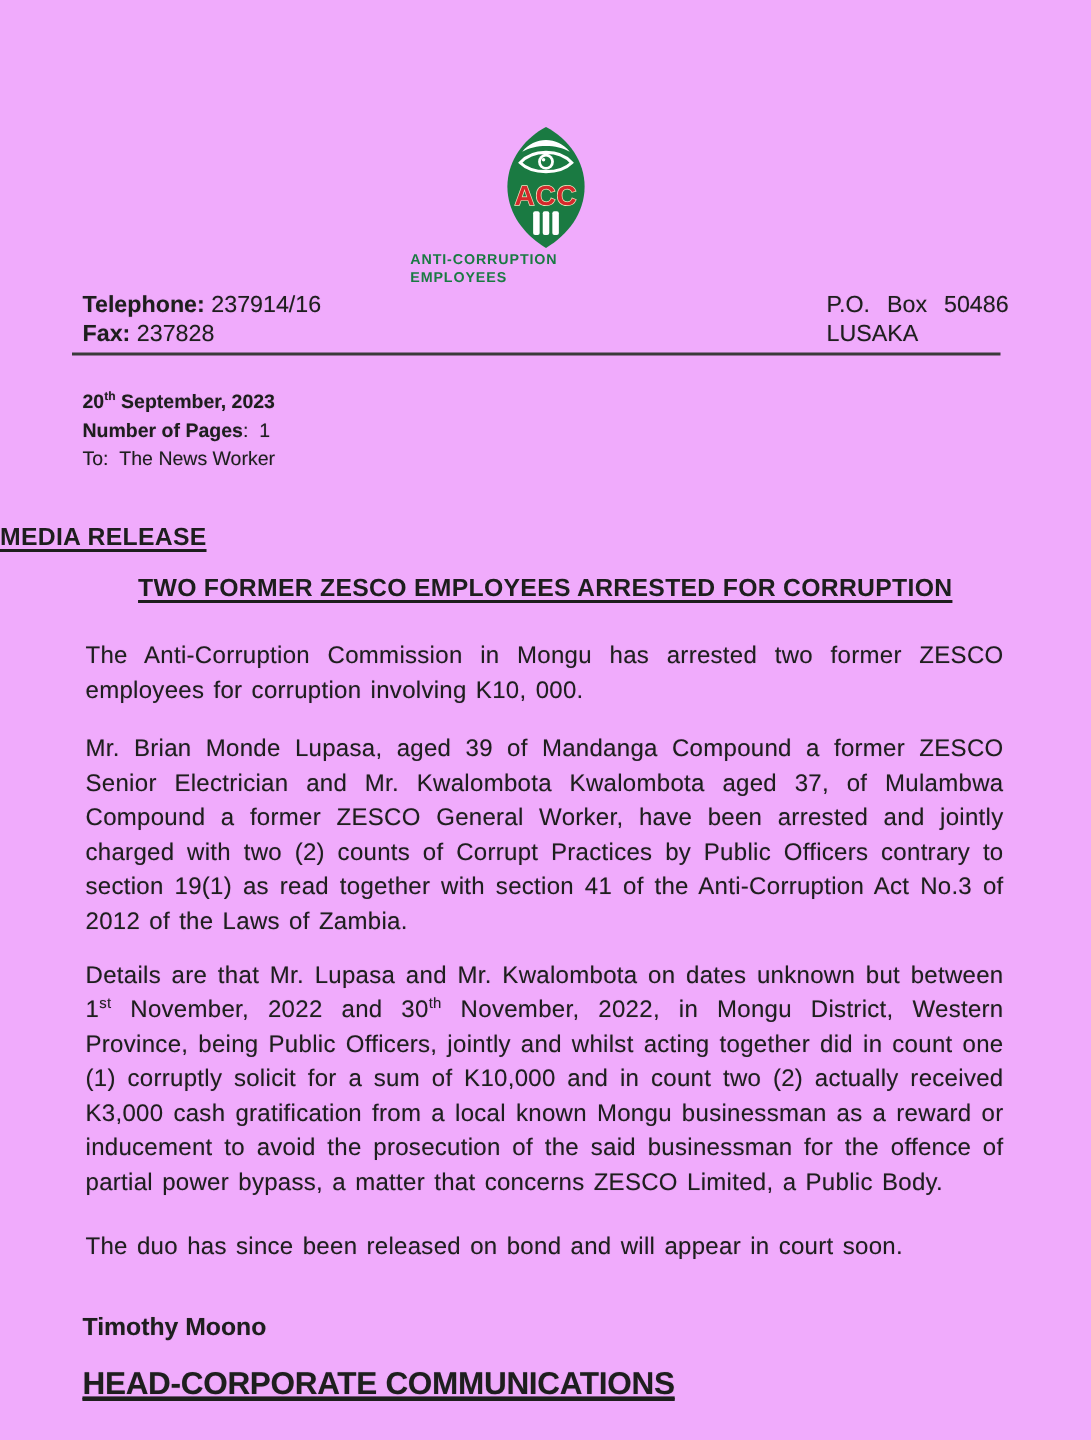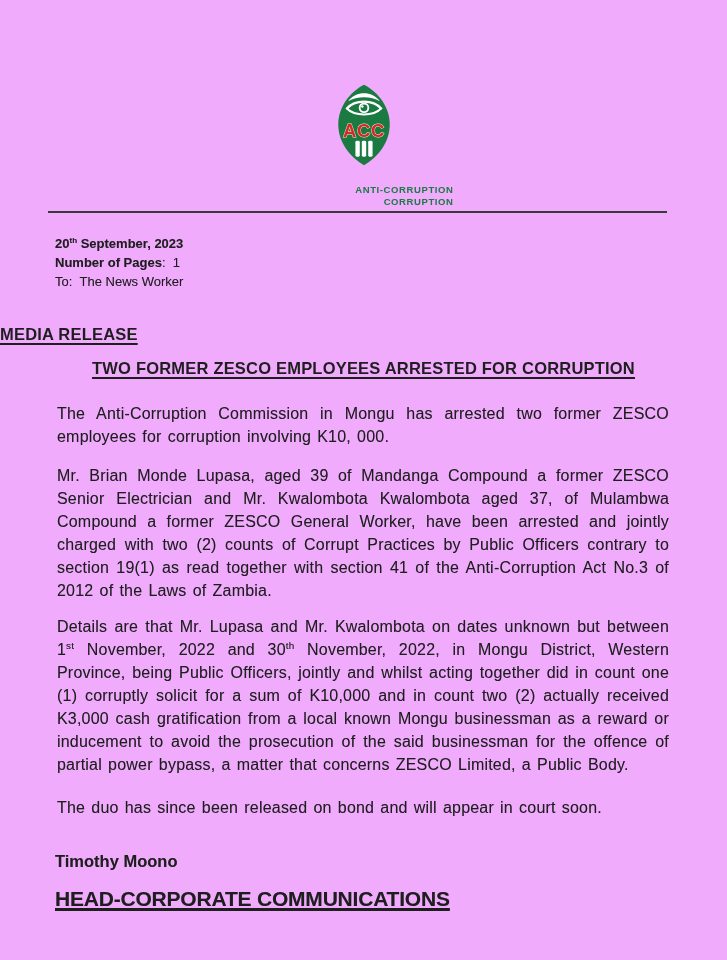--- a/index.html
+++ b/index.html
@@ -21,27 +21,27 @@
   .logo-block {
     width: 180px;
     margin: 84px auto 0 auto;
     text-align: center;
   }
   .logo-block svg {
     display: block;
     margin: 0 auto;
   }
   .org-name {
-    margin-top: 18px;
+    margin-top: 2px;
     font-size: 9.5px;
     font-weight: bold;
     letter-spacing: 0.6px;
     line-height: 12px;
     color: #1a7a42;
-    text-align: right;
+    text-align: left;
   }
   
   .letterhead {
     display: flex;
     justify-content: space-between;
     padding: 2px 18px 0 55px;
     font-size: 15.5px;
     line-height: 19px;
     text-shadow: 0 0 0.6px rgba(30,30,30,0.35);
   }
@@ -131,24 +131,40 @@
       <circle cx="47.5" cy="34" r="1.8" fill="#ffffff"></circle>
 
       <text x="50" y="80" text-anchor="middle" font-family="Liberation Sans, sans-serif" font-size="28" font-weight="bold" letter-spacing="1" fill="#d5292b" stroke="#f0e6c0" stroke-width="1.4" paint-order="stroke fill">ACC</text>
 
       <rect x="37" y="86" width="6.6" height="24" rx="2" fill="#ffffff"></rect>
       <rect x="46.7" y="86" width="6.6" height="24" rx="2" fill="#ffffff"></rect>
       <rect x="56.4" y="86" width="6.6" height="24" rx="2" fill="#ffffff"></rect>
     </svg>
     <div class="org-name">
       <div>ANTI-CORRUPTION</div>
-      <div>CORRUPTION</div>
+      <div>EMPLOYEES</div>
     </div>
   </div>
 
+  <div class="letterhead">
+    <div class="lh-left">
+      <div>
+        <span class="label">Telephone:</span>
+        <span>237914/16</span>
+      </div>
+      <div>
+        <span class="label">Fax:</span>
+        <span>237828</span>
+      </div>
+    </div>
+    <div class="lh-right">
+      <div class="po-box">P.O. Box 50486</div>
+      <div>LUSAKA</div>
+    </div>
+  </div>
 
   <div class="rule"></div>
 
   <div class="meta-block">
     <div class="bold"><span>20</span><sup>th</sup><span> September, 2023</span></div>
     <div><span class="bold">Number of Pages</span><span>:</span>&nbsp;&nbsp;<span>1</span></div>
     <div><span>To:</span>&nbsp;&nbsp;<span>The News Worker</span></div>
   </div>
 
   <div class="kicker">

